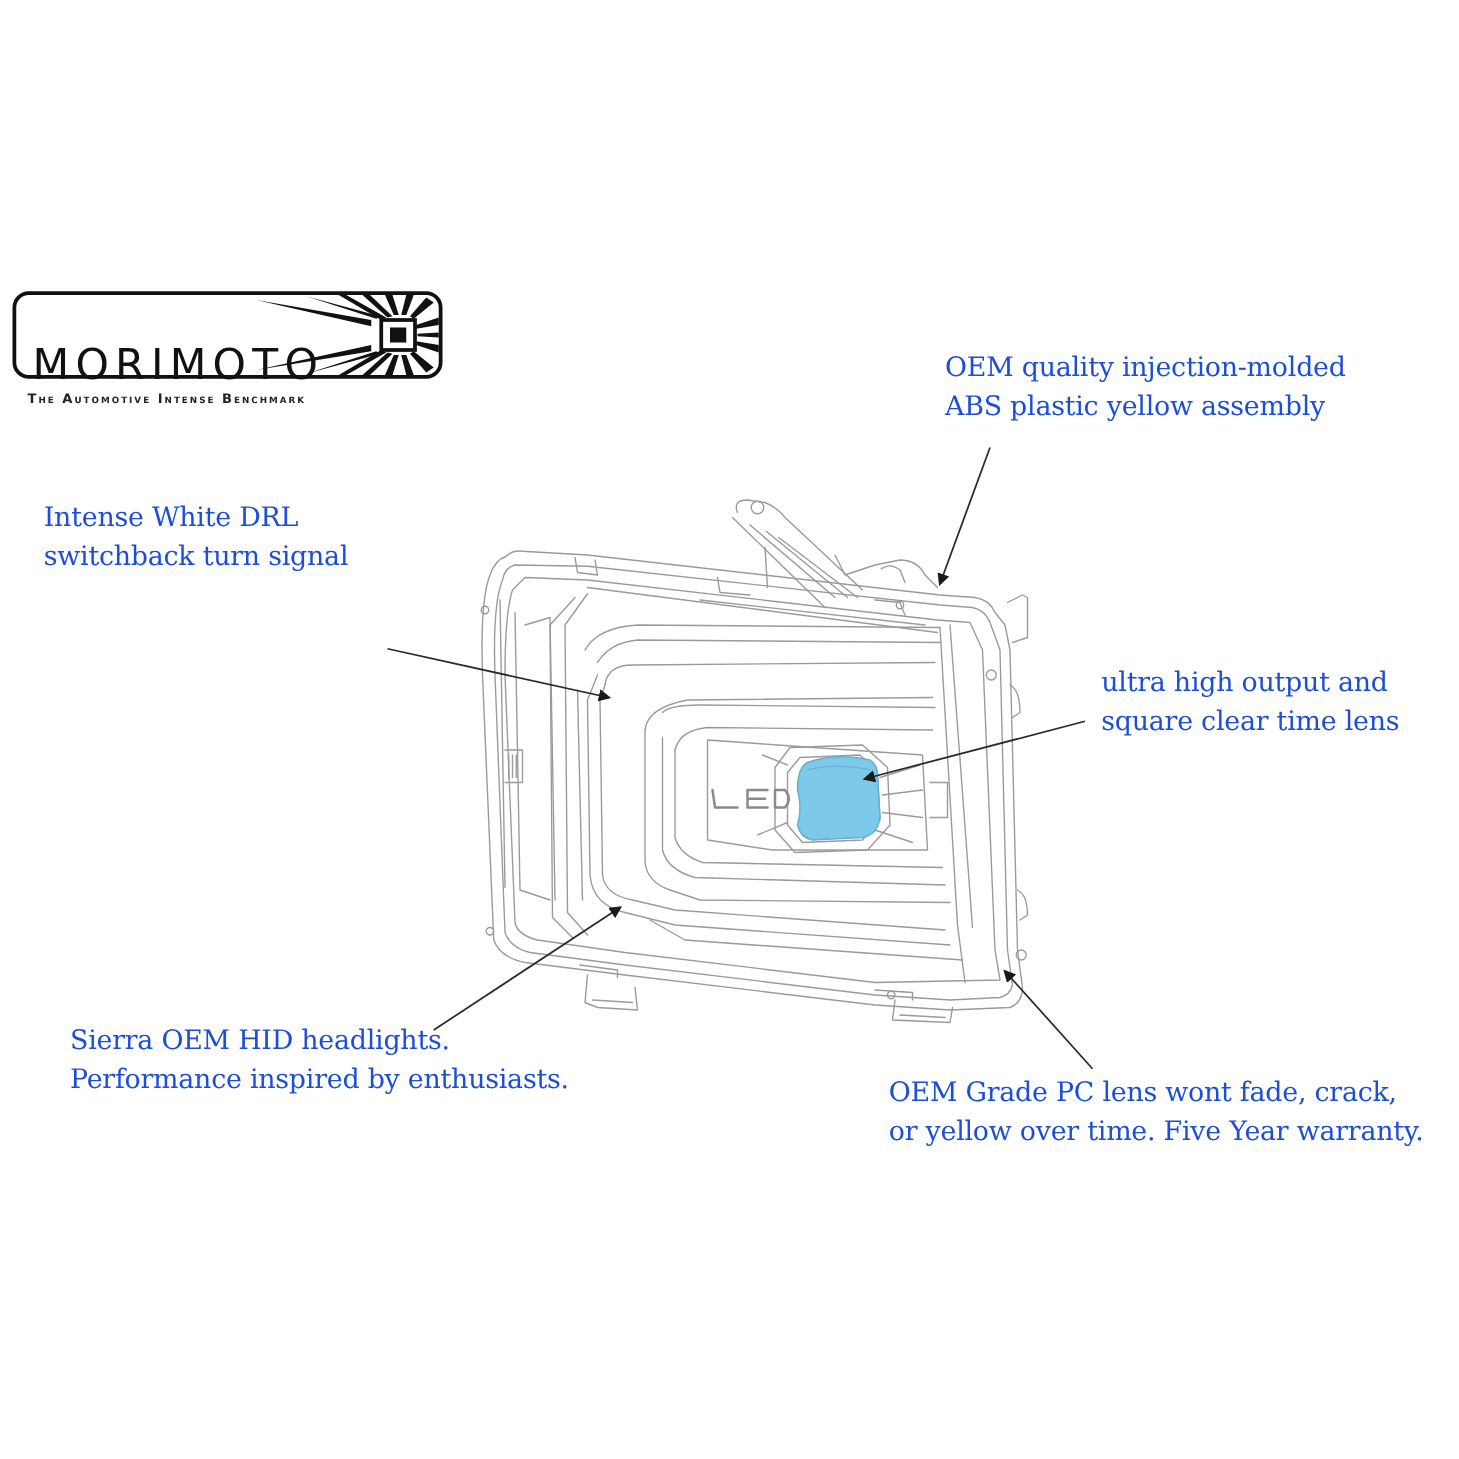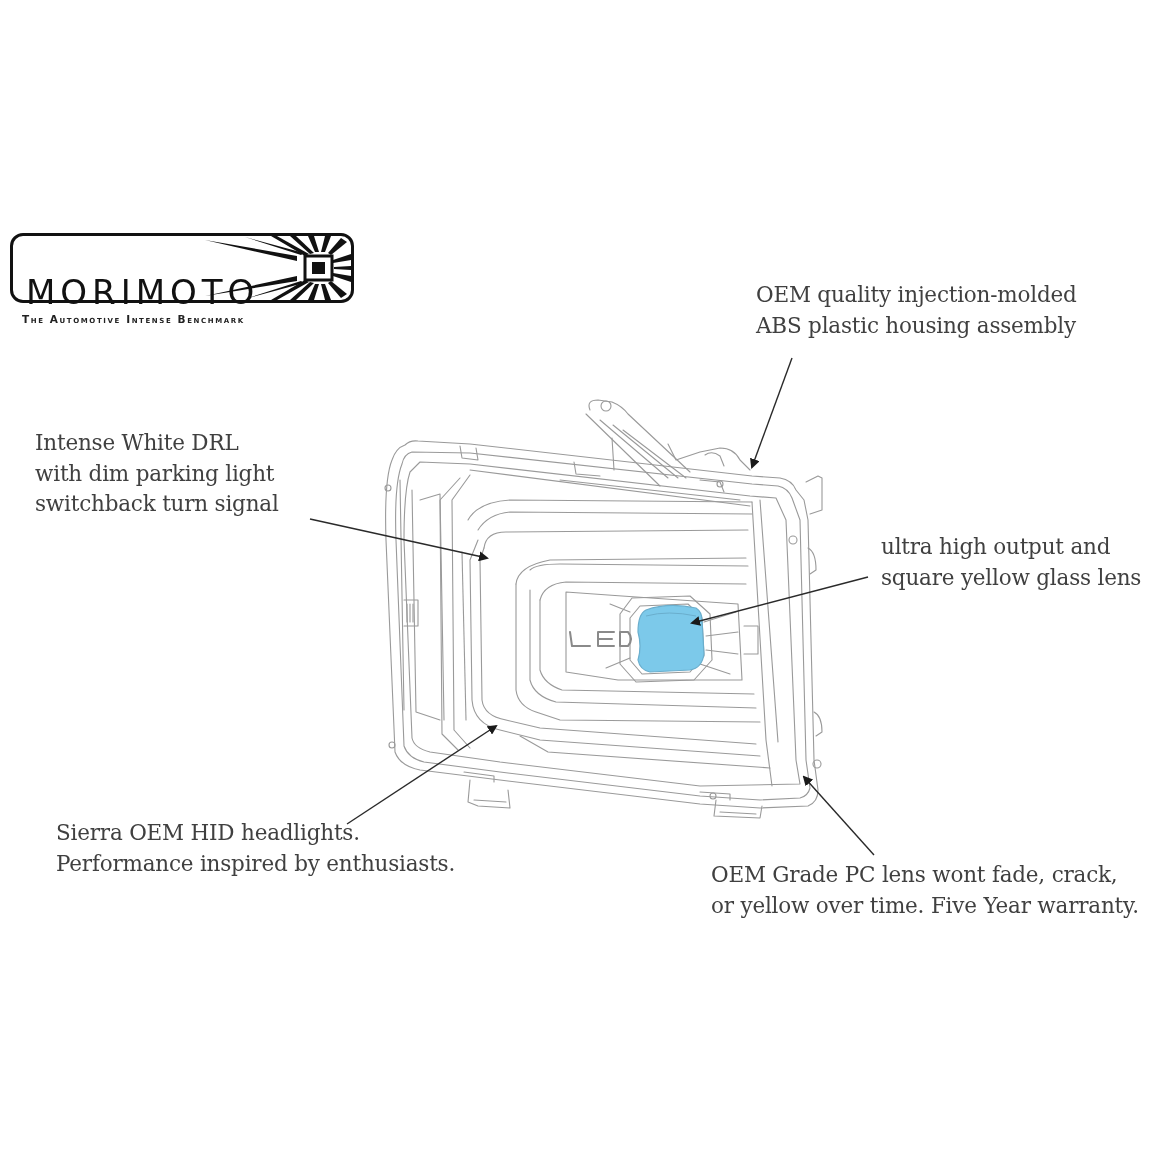--- a/index.html
+++ b/index.html
@@ -1,22 +1,22 @@
 <!DOCTYPE html>
 <html><head>
   <meta charset="utf-8">
   <style>
     html, body { margin: 0; padding: 0; background: #ffffff; }
     body { width: 1167px; height: 1167px; position: relative; overflow: hidden;
            font-family: "DejaVu Serif", "Liberation Serif", serif; color: #1e1e1e; }
     .canvas { position: absolute; left: 0; top: 0; width: 1167px; height: 1167px; }
     .callout { position: absolute; font-size: 21.5px; line-height: 30.5px; letter-spacing: -0.2px;
-               white-space: nowrap; color: #404040; }
+               white-space: nowrap; color: #1d4ed8; }
     .callout .line { display: block; }
-    #callout-drl { left: 35px; top: 400px; margin-top: 28px; }
+    #callout-drl { left: 35px; top: 400px; }
     #callout-housing { left: 756px; top: 280px; }
     #callout-projector { left: 881px; top: 532px; }
     #callout-design { left: 56px; top: 818px; }
     #callout-lens { left: 711px; top: 860px; }
 
     .logo { position: absolute; left: 10px; top: 233px; width: 350px; height: 75px; }
     .logo-box { position: absolute; left: 0; top: 0; width: 344px; height: 70px;
                 border: 3px solid #111; border-radius: 13px; box-sizing: border-box; }
     .logo-word { position: absolute; left: 16px; top: 15px; font-family: "DejaVu Sans", "Liberation Sans", sans-serif;
                  font-size: 34px; letter-spacing: 5px; color: #111; font-weight: normal; margin-top: 24px; }
@@ -164,32 +164,31 @@
       <line x1="310" y1="519" x2="487" y2="558"></line>
       <line x1="792" y1="358" x2="752" y2="467"></line>
       <line x1="868" y1="577" x2="692" y2="623"></line>
       <line x1="347" y1="824" x2="496" y2="726"></line>
       <line x1="874" y1="855" x2="804" y2="777"></line>
     </g>
   </svg>
 
   <div class="callout" id="callout-drl">
     <span class="line">Intense White DRL</span>
-    <span class="line">with dim parking light</span>
     <span class="line">switchback turn signal</span>
   </div>
 
   <div class="callout" id="callout-housing">
     <span class="line">OEM quality injection-molded</span>
-    <span class="line">ABS plastic housing assembly</span>
+    <span class="line">ABS plastic yellow assembly</span>
   </div>
 
   <div class="callout" id="callout-projector">
     <span class="line">ultra high output and</span>
-    <span class="line">square yellow glass lens</span>
+    <span class="line">square clear time lens</span>
   </div>
 
   <div class="callout" id="callout-design">
     <span class="line">Sierra OEM HID headlights.</span>
     <span class="line">Performance inspired by enthusiasts.</span>
   </div>
 
   <div class="callout" id="callout-lens">
     <span class="line">OEM Grade PC lens wont fade, crack,</span>
     <span class="line">or yellow over time. Five Year warranty.</span>

